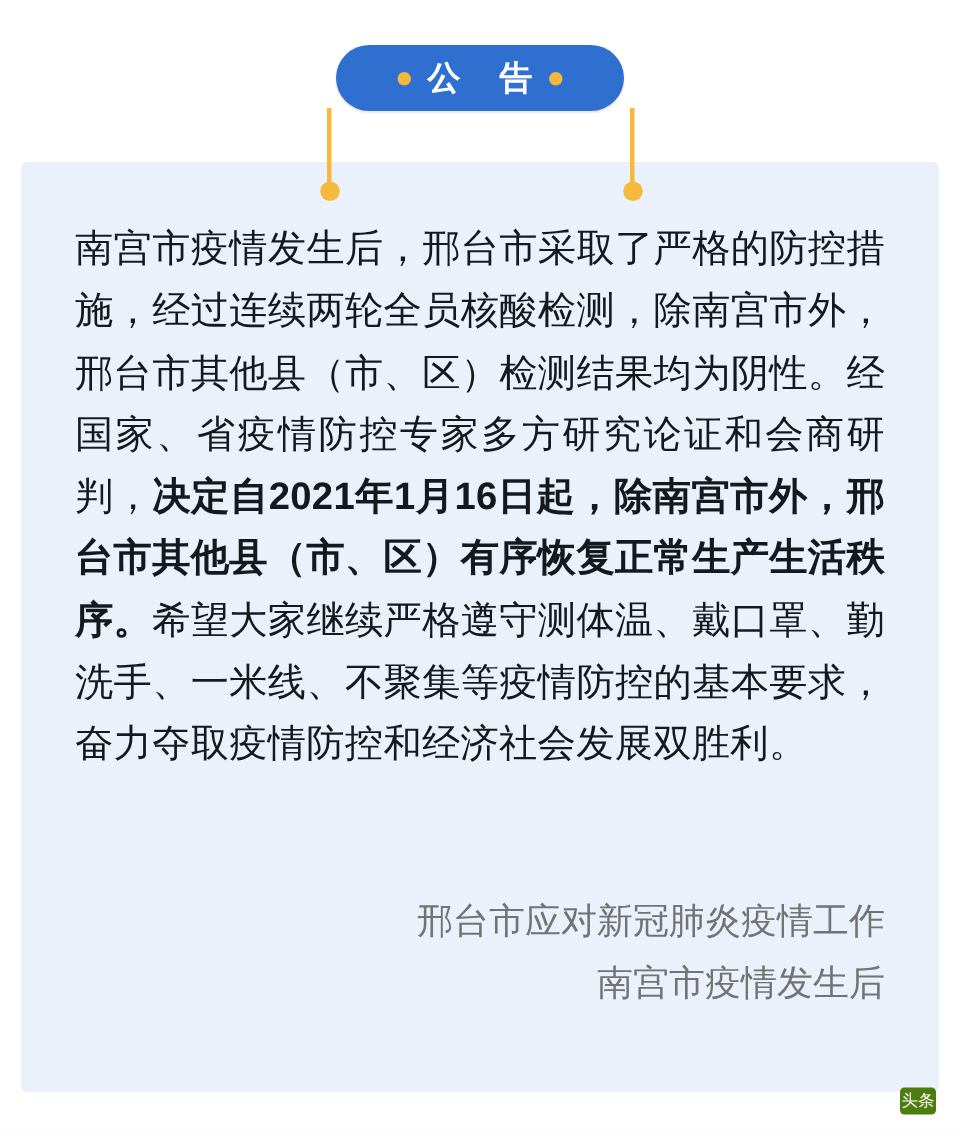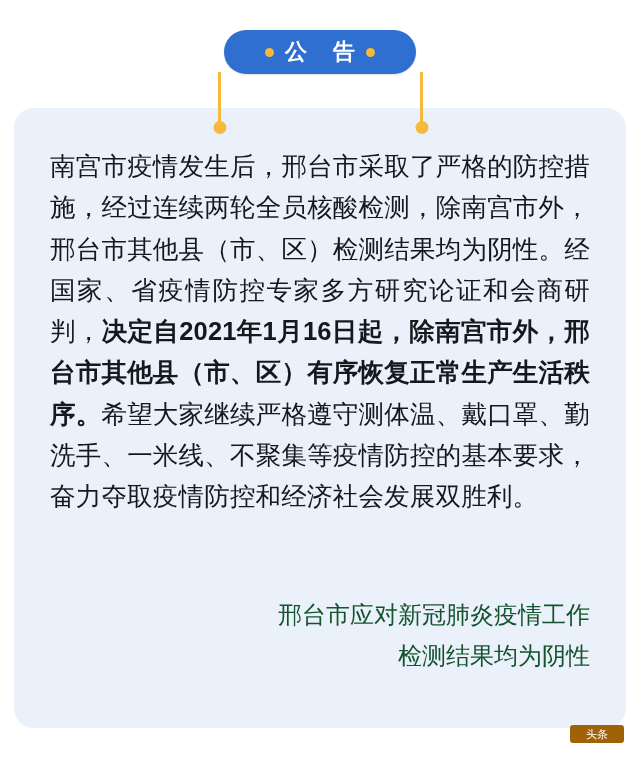--- a/index.html
+++ b/index.html
@@ -81,21 +81,21 @@
   .pin-right { left: 420px; top: 72px; height: 56px; }
 
   
   .card {
     position: absolute;
     left: 14px;
     top: 108px;
     width: 612px;
     height: 620px;
     background: #eaf1fa;
-    border-radius: 20px;
+    border-radius: 4px;
     box-sizing: border-box;
     padding: 38px 36px 28px 36px;
   }
 
   .body-text {
     font-size: 25.5px;
     line-height: 1.62;
     color: #15181c;
     letter-spacing: 0.2px;
     text-align: justify;
@@ -105,42 +105,42 @@
     font-weight: bold;
   }
 
   .signature {
     position: absolute;
     right: 36px;
     bottom: 52px;
     text-align: right;
     font-size: 24px;
     line-height: 1.68;
-    color: #14532d;
+    color: #737373;
   }
 
   
   .watermark {
     position: absolute;
     right: 16px;
     bottom: 14px;
     display: flex;
     align-items: center;
     gap: 6px;
     color: #9aa0a6;
     font-size: 15px;
     z-index: 9;
   }
   .wm-logo {
     display: inline-block;
-    background: #a16207;
+    background: #4d7c0f;
     color: #ffffff;
     font-size: 11px;
     line-height: 16px;
-    padding: 1px 16px;
+    padding: 1px 1px;
     border-radius: 3px;
     letter-spacing: 0px;
   }
 </style>
 </head>
 <body>
 
 <div class="page">
 
   <div class="badge-wrap">
@@ -156,21 +156,21 @@
   </div>
   <div class="pin pin-right">
     <span class="head"></span>
   </div>
 
   <div class="card">
     <p class="body-text"><span>南宫市疫情发生后，邢台市采取了严格的防控措施，经过连续两轮全员核酸检测，除南宫市外，邢台市其他县（市、区）检测结果均为阴性。经国家、省疫情防控专家多方研究论证和会商研判，</span><span class="emph">决定自2021年1月16日起，除南宫市外，邢台市其他县（市、区）有序恢复正常生产生活秩序。</span><span>希望大家继续严格遵守测体温、戴口罩、勤洗手、一米线、不聚集等疫情防控的基本要求，奋力夺取疫情防控和经济社会发展双胜利。</span></p>
 
     <div class="signature">
       <div>邢台市应对新冠肺炎疫情工作</div>
-      <div>检测结果均为阴性</div>
+      <div>南宫市疫情发生后</div>
     </div>
   </div>
 
   <div class="watermark">
     <span class="wm-logo">头条</span>
   </div>
 
 </div>
 
 </body></html>

